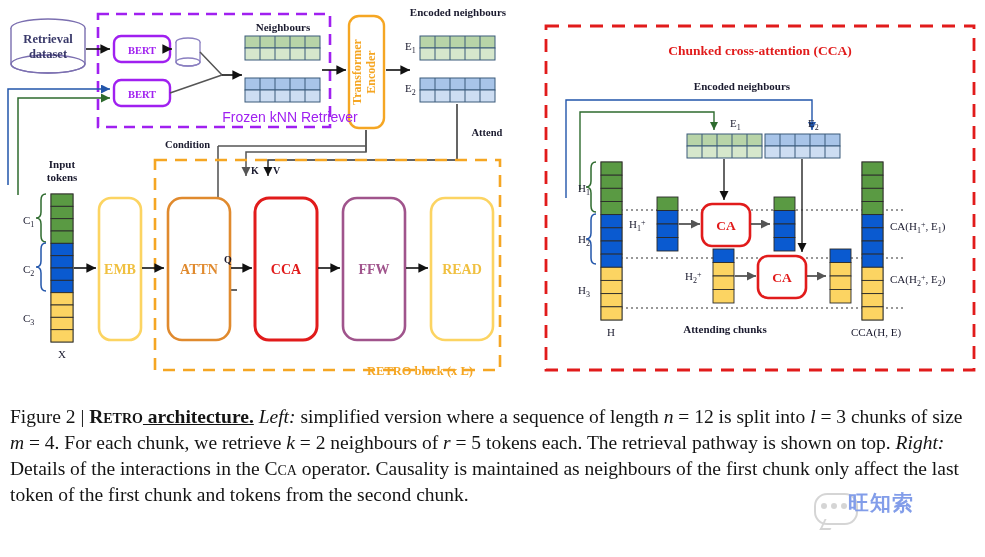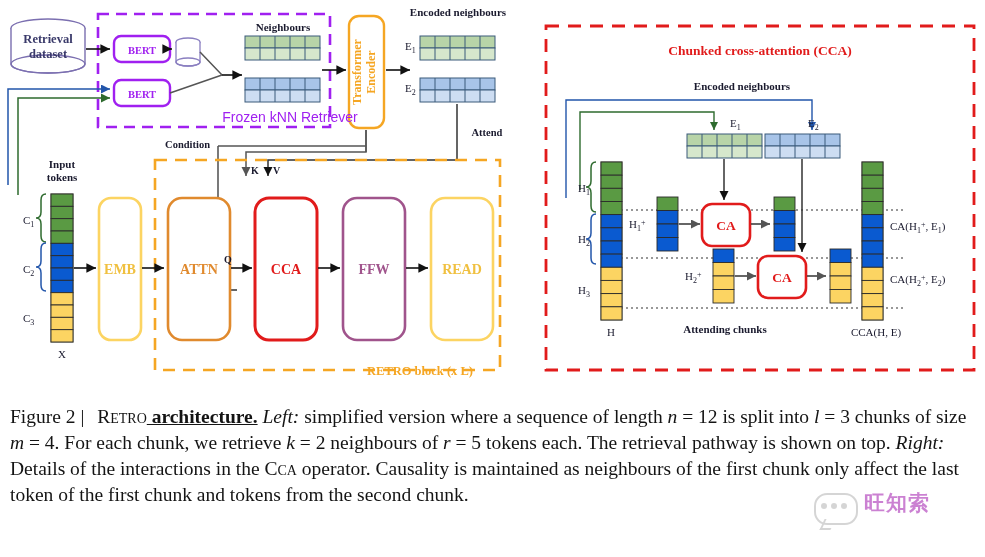--- a/index.html
+++ b/index.html
@@ -5,31 +5,31 @@
   html,body{margin:0;padding:0;background:#fff;}
   body{width:985px;height:557px;position:relative;overflow:hidden;
        font-family:"Liberation Serif",serif;color:#1a1a2e;}
   .fig{position:absolute;left:0;top:0;width:985px;height:400px;}
   svg.canvas{position:absolute;left:0;top:0;width:985px;height:400px;}
 
   
   .caption{position:absolute;left:10px;top:404px;width:965px;
            font-family:"Liberation Serif",serif;font-size:19.5px;line-height:1.33;
            color:#141414;text-align:left;}
-  .caption .sc{font-variant:small-caps;font-weight:normal;margin-left:8px;}
+  .caption .sc{font-variant:small-caps;font-weight:bold;}
   .caption .scn{font-variant:small-caps;}
   .caption b{font-weight:bold;text-decoration:underline;}
   .caption i{font-style:italic;}
   .caption .mv{font-style:italic;}
 
   
   .wm{position:absolute;left:812px;top:487px;width:160px;height:42px;
       opacity:.55;pointer-events:none;}
-  .wm .wtxt{position:absolute;left:52px;top:2px;font-family:"DejaVu Sans",sans-serif;
-            font-size:21px;color:#a21caf;letter-spacing:1px;font-weight:bold;}
+  .wm .wtxt{position:absolute;left:36px;top:2px;font-family:"DejaVu Sans",sans-serif;
+            font-size:21px;color:#1d4ed8;letter-spacing:1px;font-weight:bold;}
   .wm .bub{position:absolute;left:2px;top:6px;width:40px;height:28px;
            border:2px solid #b4b4b4;border-radius:13px;}
   .wm .bub:after{content:"";position:absolute;left:6px;top:24px;width:9px;height:9px;
            border-left:2px solid #b4b4b4;border-bottom:2px solid #b4b4b4;
            transform:skewX(-25deg);}
   .wm .dot{position:absolute;width:6px;height:6px;border-radius:50%;background:#b4b4b4;top:16px;}
 </style>
 </head>
 <body>
 

